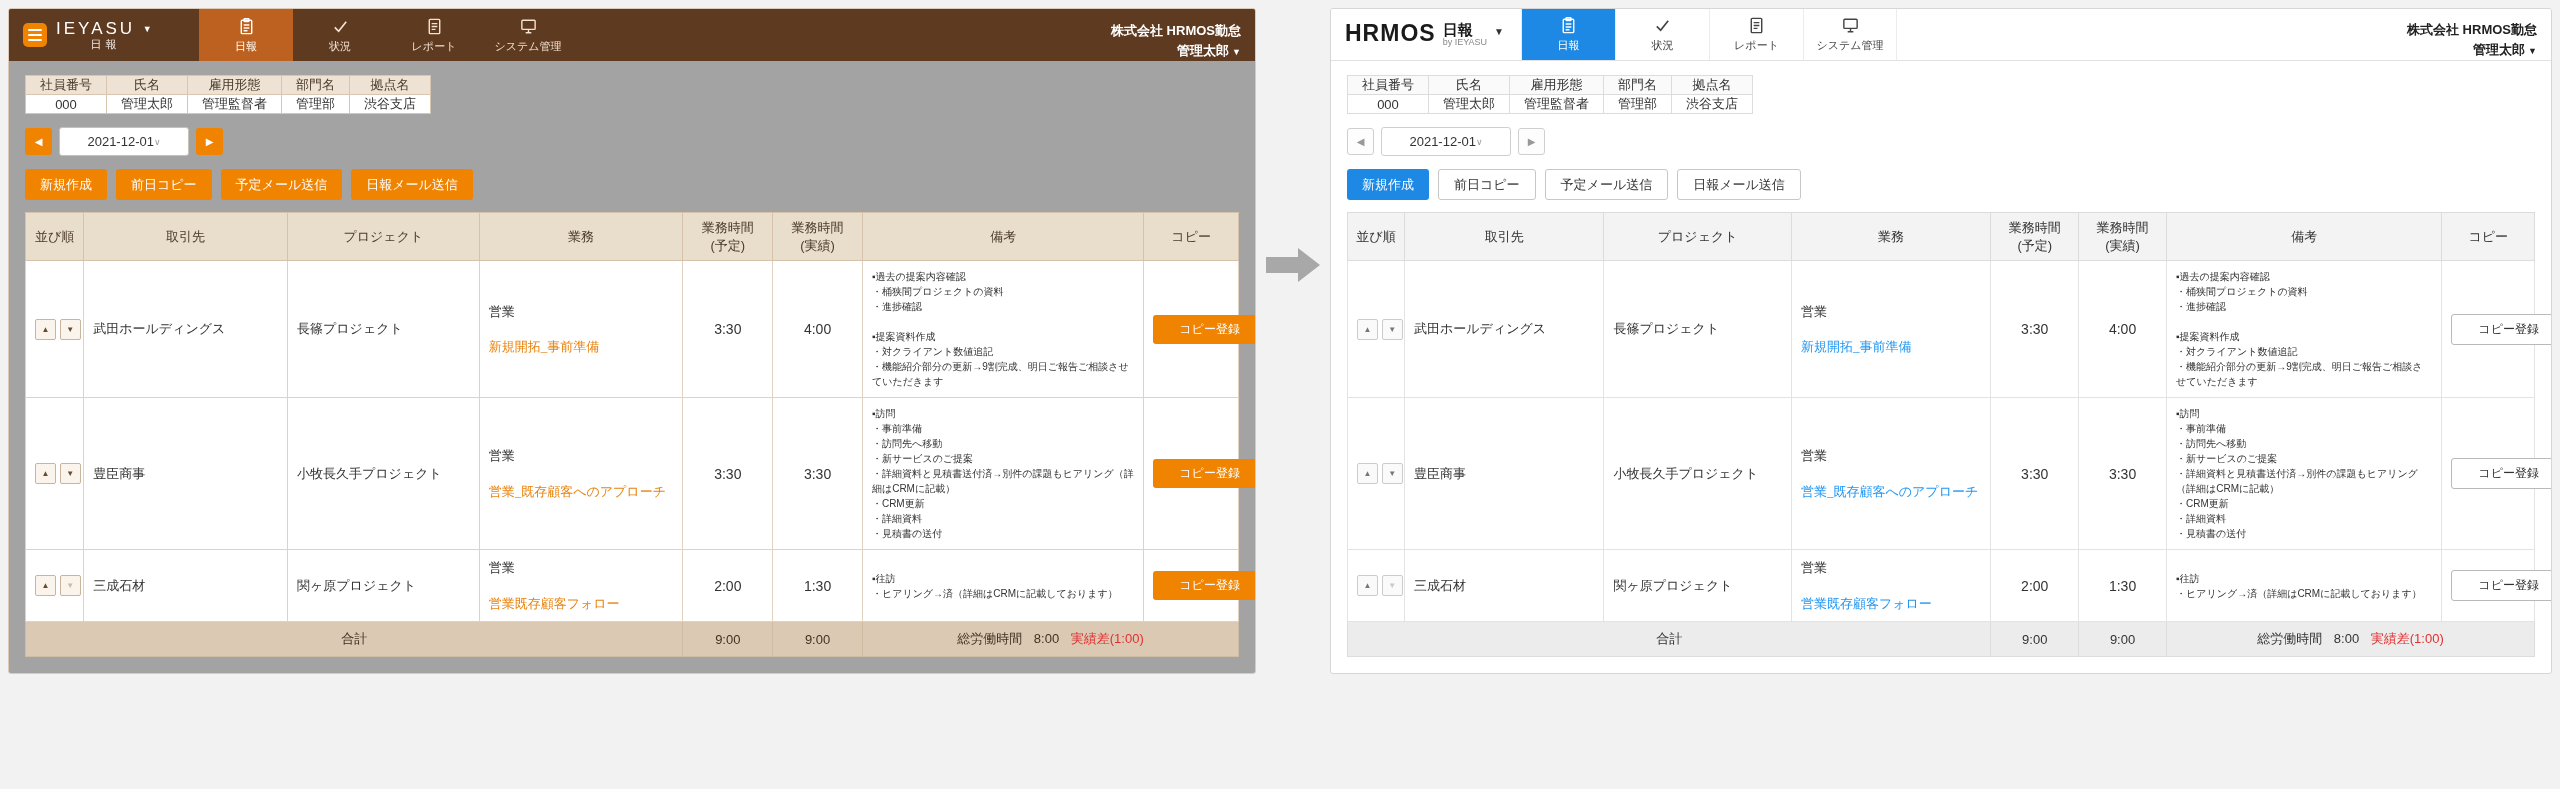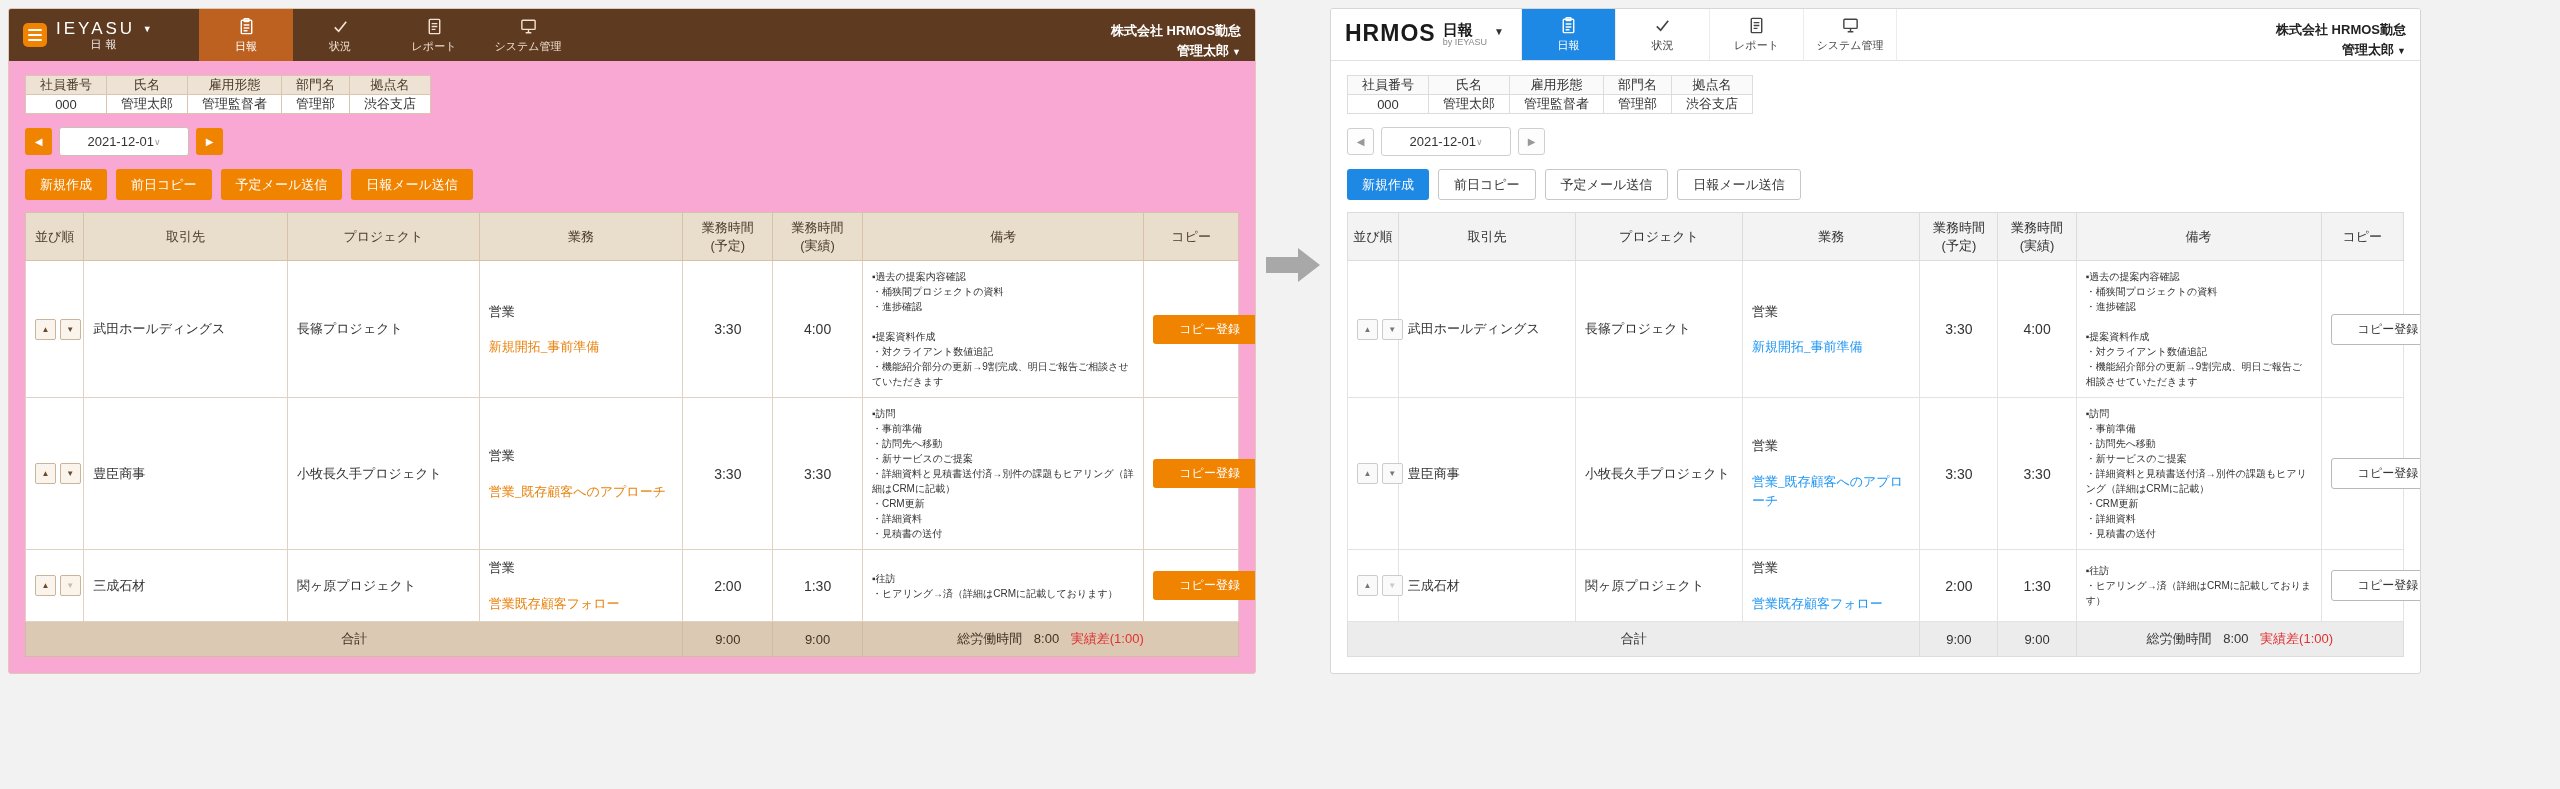--- a/index.html
+++ b/index.html
@@ -8,22 +8,22 @@
     background:#f2f2f2;
     font-family:"Liberation Sans","DejaVu Sans",sans-serif;
     color:#333;
     overflow:hidden;
     font-size:13px;
   }
   .stage { display:flex; align-items:flex-start; padding:8px 8px 0 8px; }
 
   
   .panel { border-radius:3px; overflow:hidden; }
-  .panel.theme-orange { width:1248px; background:#f9a8d4; border:1px solid #dccab7; }
-  .panel.theme-blue   { width:1091px; background:#ffffff; border:1px solid #d6d6d6; }
+  .panel.theme-orange { width:1248px; background:#a3a3a3; border:1px solid #dccab7; }
+  .panel.theme-blue   { width:1222px; background:#ffffff; border:1px solid #d6d6d6; }
 
   
   .arrow-wrap { width:74px; display:flex; justify-content:center; margin-top:240px; }
   .arrow { display:flex; align-items:center; }
   .arrow-bar { width:32px; height:16px; background:#a8a8a8; }
   .arrow-head { width:0; height:0; border-top:17px solid transparent; border-bottom:17px solid transparent; border-left:22px solid #a8a8a8; }
 
   
   .app-header { height:52px; display:flex; align-items:stretch; }
   .theme-orange .app-header { background:#5e3a20; color:#fff; }

